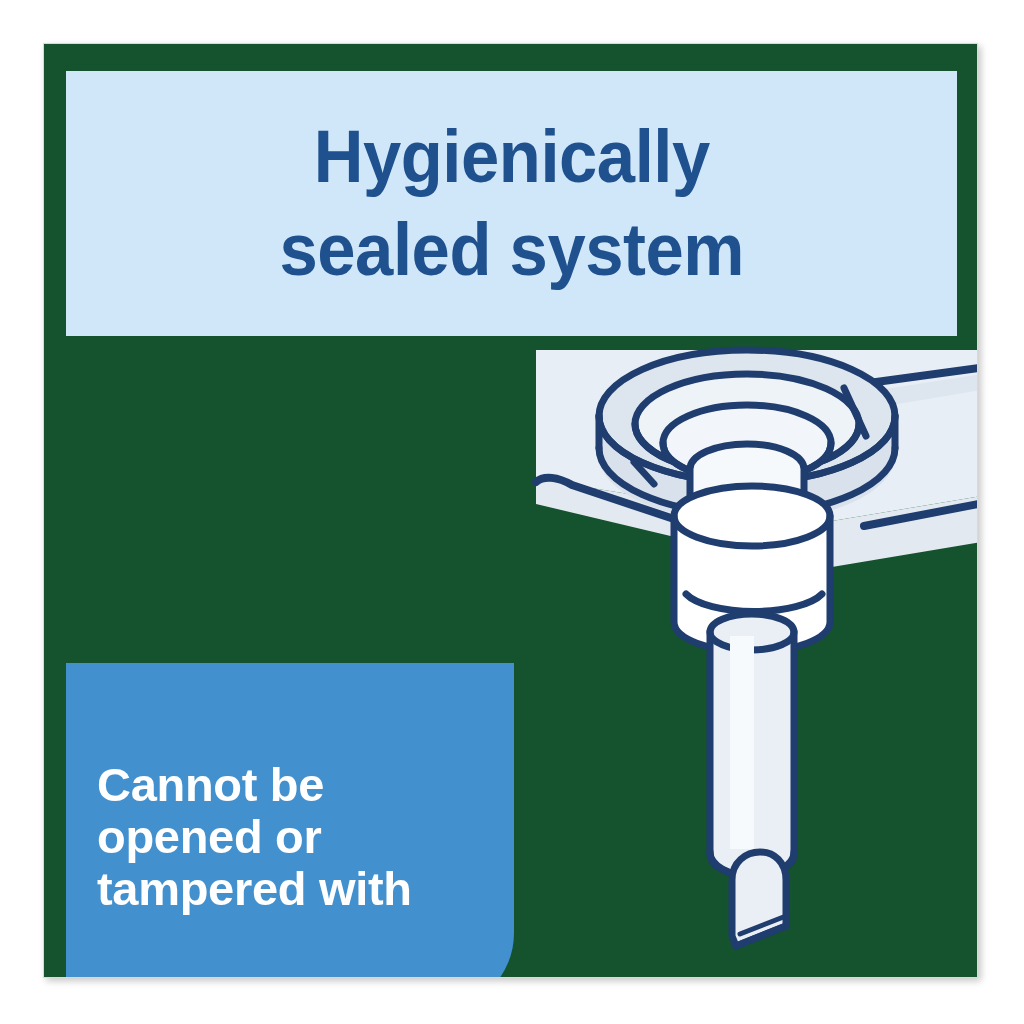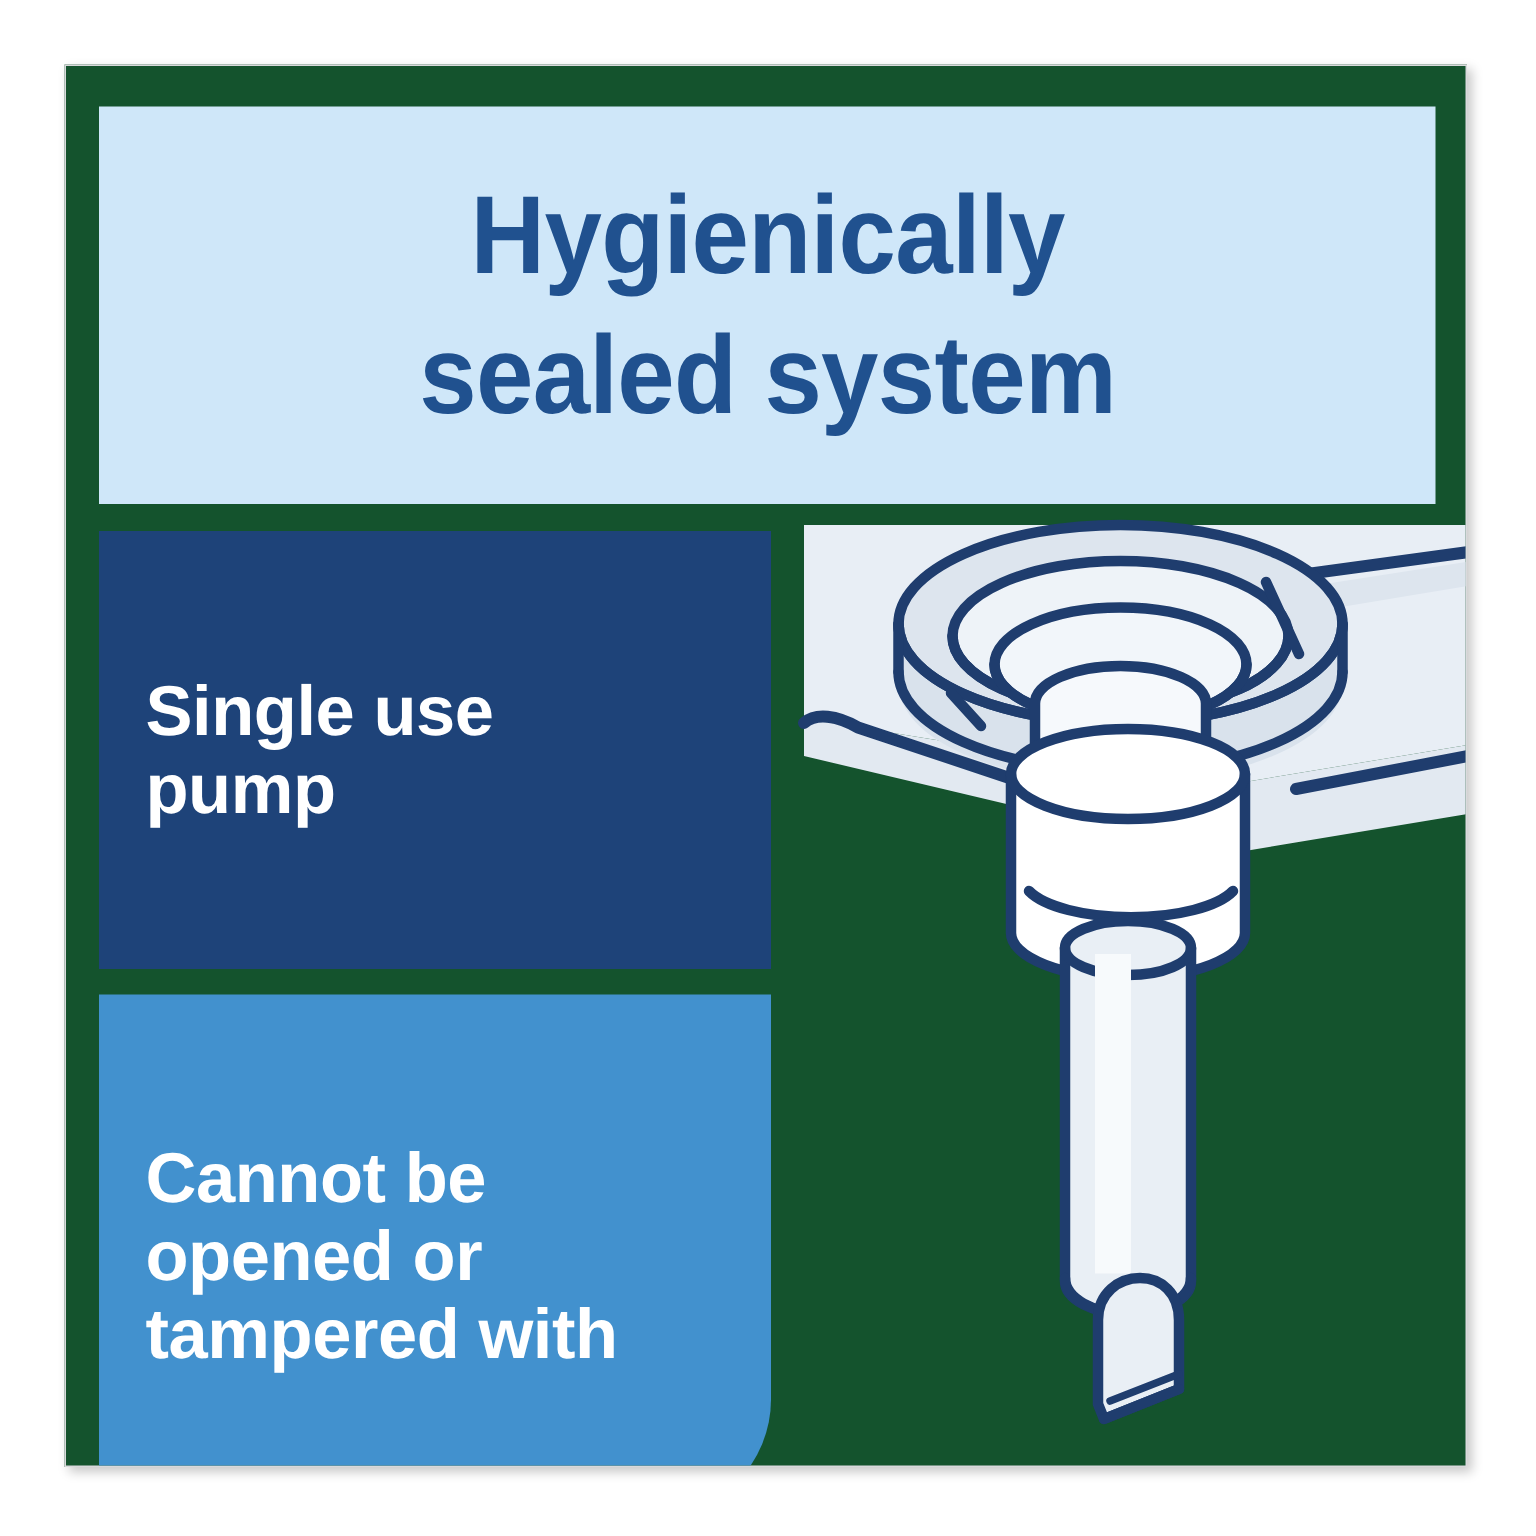--- a/index.html
+++ b/index.html
@@ -105,24 +105,20 @@
 </head>
 <body>
 
 <div id="infographic-card">
 
   <div id="header-band">
     <h1 id="header-title">Hygienically
 sealed system</h1>
   </div>
 
-  <div id="panel-single-use" class="feature-panel">
-    <p class="panel-text">Single use
-pump</p>
-  </div>
 
   <div id="panel-tamper-proof" class="feature-panel">
     <p class="panel-text">Cannot be
 opened or
 tampered with</p>
   </div>
 
   <div id="illustration-area">
     <svg id="pump-illustration" viewBox="0 0 465 635" xmlns="http://www.w3.org/2000/svg">
 

